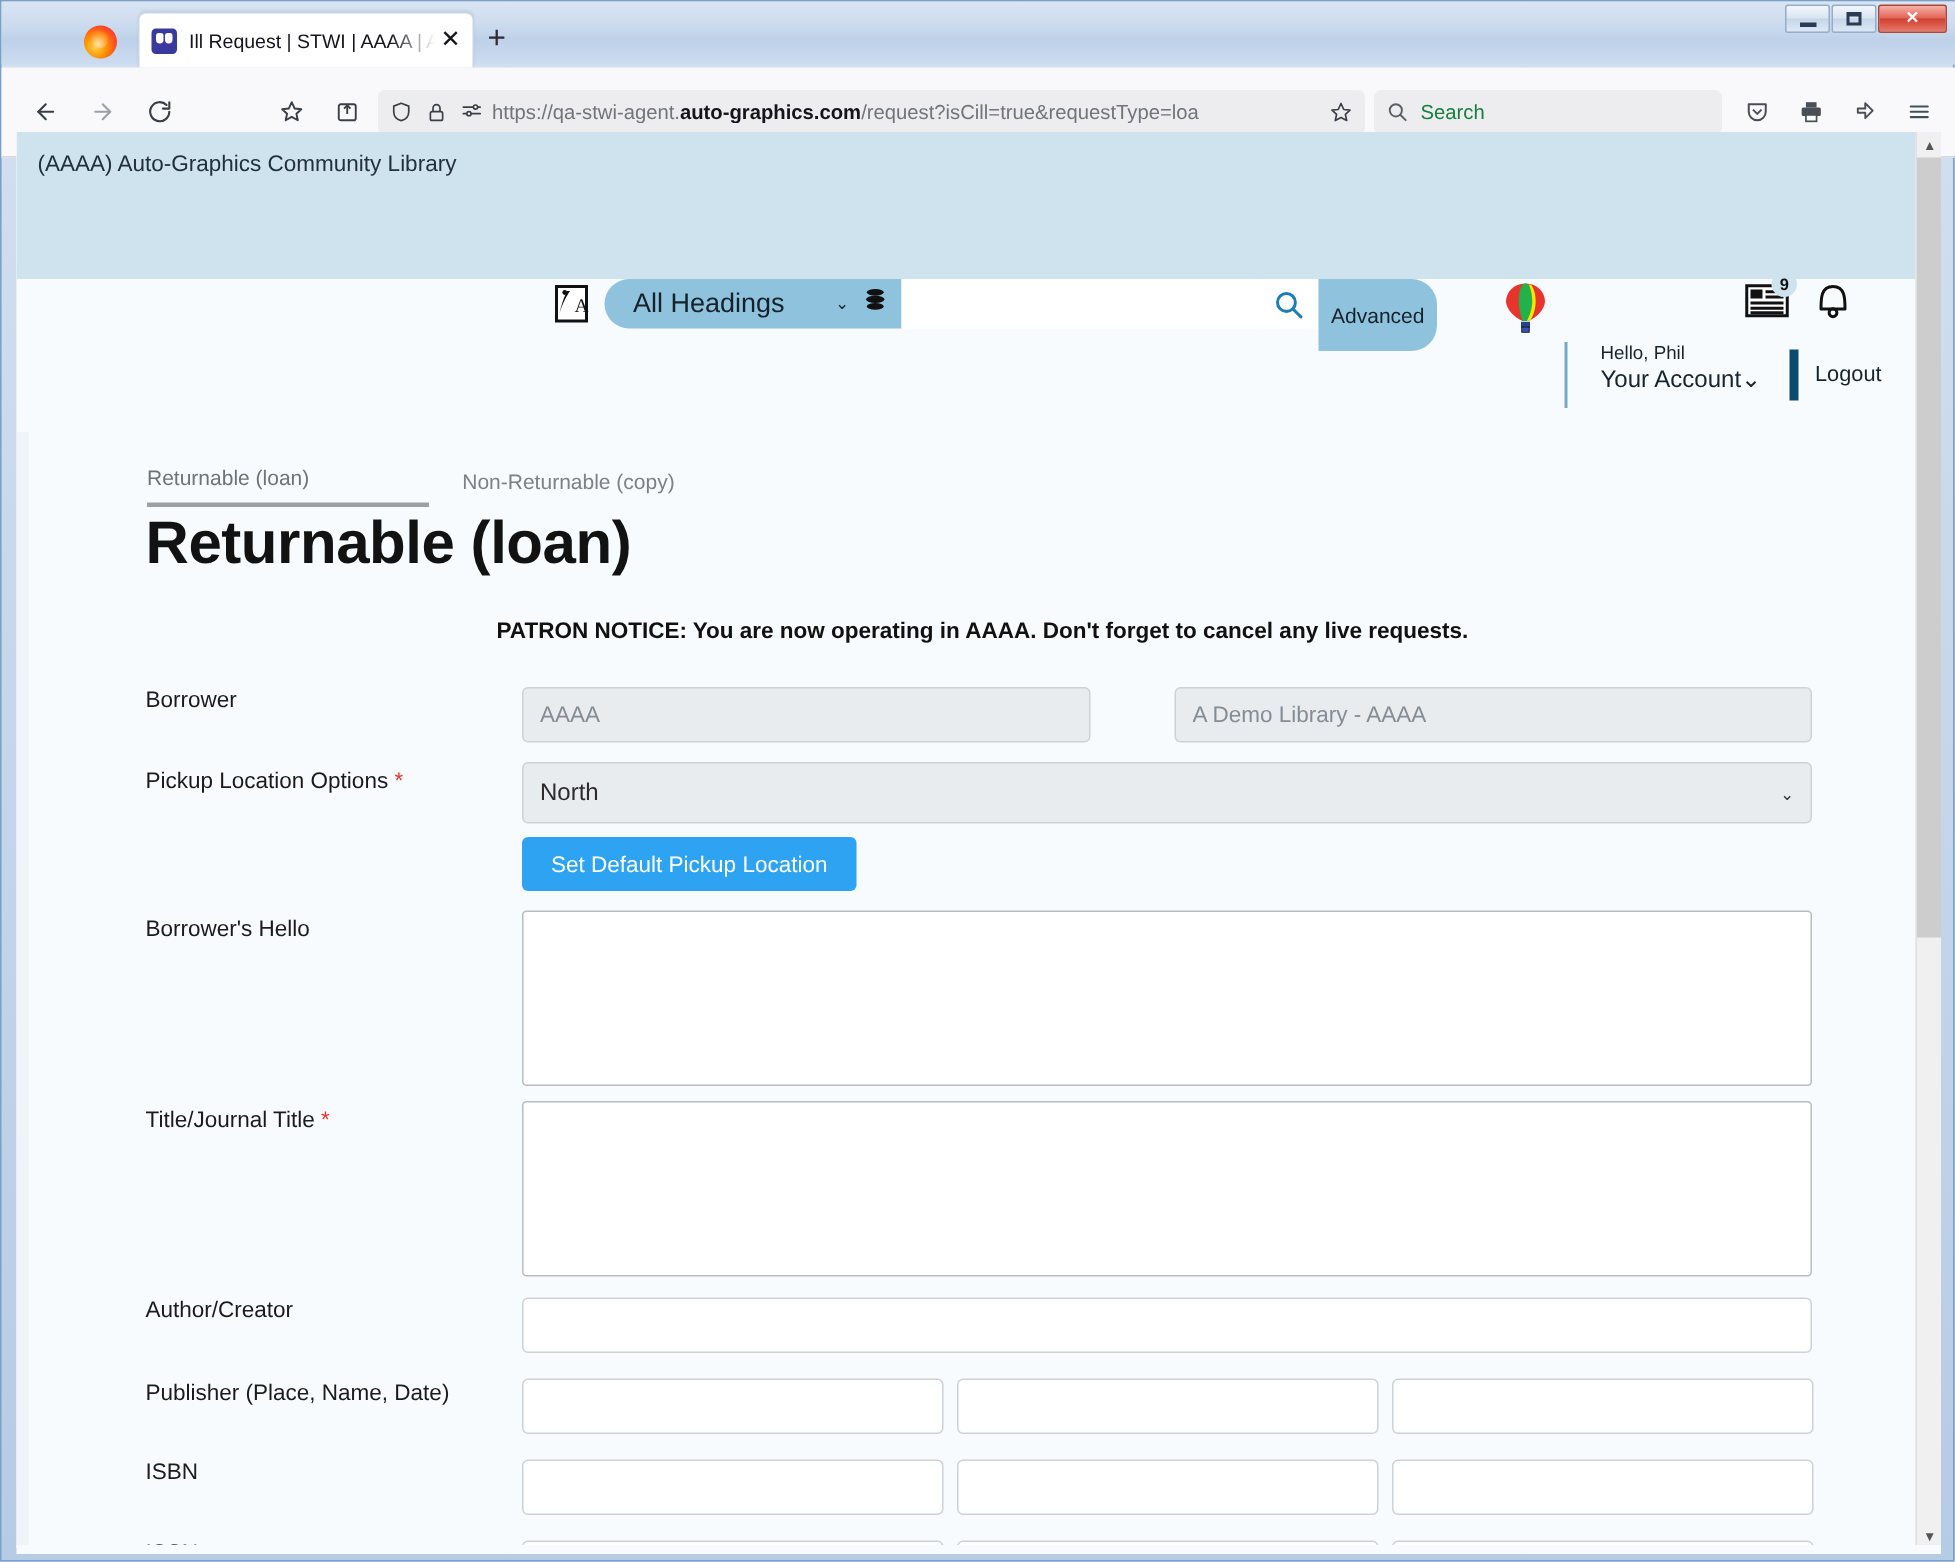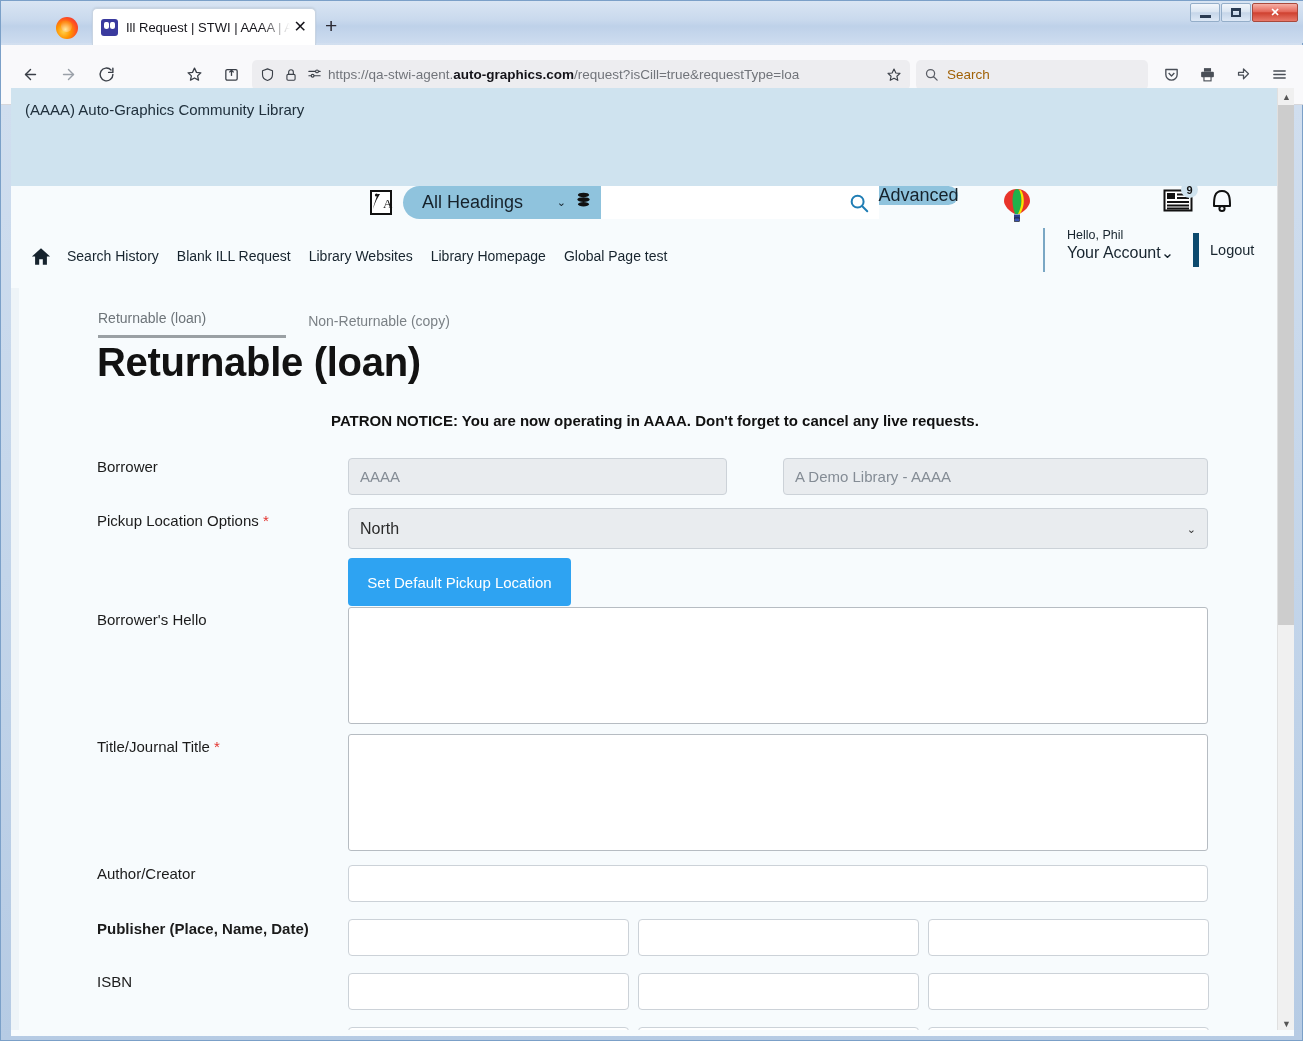--- a/index.html
+++ b/index.html
@@ -108,21 +108,21 @@
   }
   .url-text {
     font-size: 13.5px; color: #71747a; white-space: nowrap; overflow: hidden;
     flex: 1 1 auto; margin-left: 6px;
   }
   .url-text b { color: #15141a; font-weight: 700; }
   .searchbar {
     width: 232px; height: 30px; background: #ededf0; border-radius: 5px;
     display: flex; align-items: center; padding: 0 8px; flex: 0 0 232px;
   }
-  .search-ph { font-size: 13.5px; color: #a16207; margin-left: 8px; }
+  .search-ph { font-size: 13.5px; color: #15803d; margin-left: 8px; }
 
   
   .viewport {
     position: absolute; left: 10px; top: 87px; width: 1283px; height: 944px;
     background: #f7fbfd; overflow: hidden;
   }
   .page {
     position: absolute; left: 0; top: 0; width: 1266px; height: 944px;
     background: #f7fbfd;
   }
@@ -152,24 +152,24 @@
   .search-input-box {
     position: absolute; left: 590px; top: 98px; width: 238px; height: 33px;
     background: #fff; border: none;
   }
   .search-go {
     position: absolute; left: 828px; top: 98px; width: 40px; height: 33px;
     background: #fff; display:flex; align-items:center; justify-content:center;
     color: #1f7db4;
   }
   .adv-btn {
-    position: absolute; left: 868px; top: 98px; width: 79px; height: 19px;
+    position: absolute; left: 868px; top: 98px; width: 79px; height: 48px;
     background: #8fc3dd; border-radius: 0 17px 17px 0;
     display: flex; align-items: center; justify-content: center;
-    font-size: 18px; color: #16222b; cursor: pointer;
+    font-size: 14px; color: #16222b; cursor: pointer;
   }
   .balloon { position: absolute; left: 990px; top: 99px; width: 32px; height: 36px;}
   .hdr-right-icons { position: absolute; right: 42px; top: 98px; display: flex; gap: 16px; align-items: center;}
   .badge {
     position: absolute; right: -5px; top: -6px;
     min-width: 17px; height: 17px; border-radius: 50%;
     background: #cfe3ef; color: #111; font-size: 11px; font-weight: 600;
     display: flex; align-items: center; justify-content: center; padding: 0 3px;
   }
 
@@ -479,32 +479,20 @@
           </span>
           <span style="display:flex;">
             <svg width="26" height="28" viewBox="0 0 26 28" fill="none" stroke="#111" stroke-width="2" stroke-linejoin="round">
               <path d="M5 20 C5 13 5 5 13 5 C21 5 21 13 21 20 Z"></path>
               <circle cx="13" cy="22.5" r="2.6"></circle>
             </svg>
           </span>
         </div>
       </div>
 
-      <div class="navrow">
-        <span class="home-icon">
-          <svg width="20" height="19" viewBox="0 0 22 20" fill="#17242e">
-              <path d="M11 1 L21 10 H17.5 V19 H13 V13 H9 V19 H4.5 V10 H1 Z"></path>
-            </svg>
-        </span>
-        <a>Search History</a>
-        <a>Blank ILL Request</a>
-        <a>Library Websites</a>
-        <a>Library Homepage</a>
-        <a>Global Page test</a>
-      </div>
 
       <div class="acct-box">
         <div class="acct-hello">Hello, Phil</div>
         <div class="acct-name"><span>Your Account</span><span>⌄</span></div>
       </div>
       <div class="logout-box">
         <a>Logout</a>
       </div>
 
       <div class="form-tabs">
@@ -521,32 +509,32 @@
         <input class="inp readonly" style="left: 337px; top: 370px; width: 379px;" readonly="" value="AAAA">
         <input class="inp readonly" style="left: 772px; top: 370px; width: 425px;" readonly="" value="A Demo Library - AAAA">
 
         <div class="lbl" style="top:424px;"><span>Pickup Location Options</span> <span class="req">*</span></div>
         <div class="sel-wrap" style="left:337px;top:420px;width:860px;">
           <select class="sel" style="left:0;top:0;width:860px;">
             <option>North</option>
           </select>
           <span class="sel-chev">⌄</span>
         </div>
-        <button class="btn-blue" style="left:337px;top:470px;width:223px;height:48px;">Set Default Pickup Location</button>
+        <button class="btn-blue" style="left:337px;top:470px;width:223px;height:36px;">Set Default Pickup Location</button>
 
         <div class="lbl" style="top:523px;">Borrower's Hello</div>
         <textarea class="ta" style="left: 337px; top: 519px; width: 860px; height: 117px;"></textarea>
 
         <div class="lbl" style="top:650px;"><span>Title/Journal Title</span> <span class="req">*</span></div>
         <textarea class="ta" style="left: 337px; top: 646px; width: 860px; height: 117px;"></textarea>
 
         <div class="lbl" style="top:777px;">Author/Creator</div>
         <input class="inp" style="left: 337px; top: 777px; width: 860px;">
 
-        <div class="lbl" style="top:832px;font-weight:bold;">Publisher (Place, Name, Date)</div>
+        <div class="lbl" style="top:832px;">Publisher (Place, Name, Date)</div>
         <input class="inp" style="left: 337px; top: 831px; width: 281px;">
         <input class="inp" style="left: 627px; top: 831px; width: 281px;">
         <input class="inp" style="left: 917px; top: 831px; width: 281px;">
 
         <div class="lbl" style="top:885px;">ISBN</div>
         <input class="inp" style="left: 337px; top: 885px; width: 281px;">
         <input class="inp" style="left: 627px; top: 885px; width: 281px;">
         <input class="inp" style="left: 917px; top: 885px; width: 281px;">
 
         <div class="lbl" style="top:939px;">ISSN</div>

